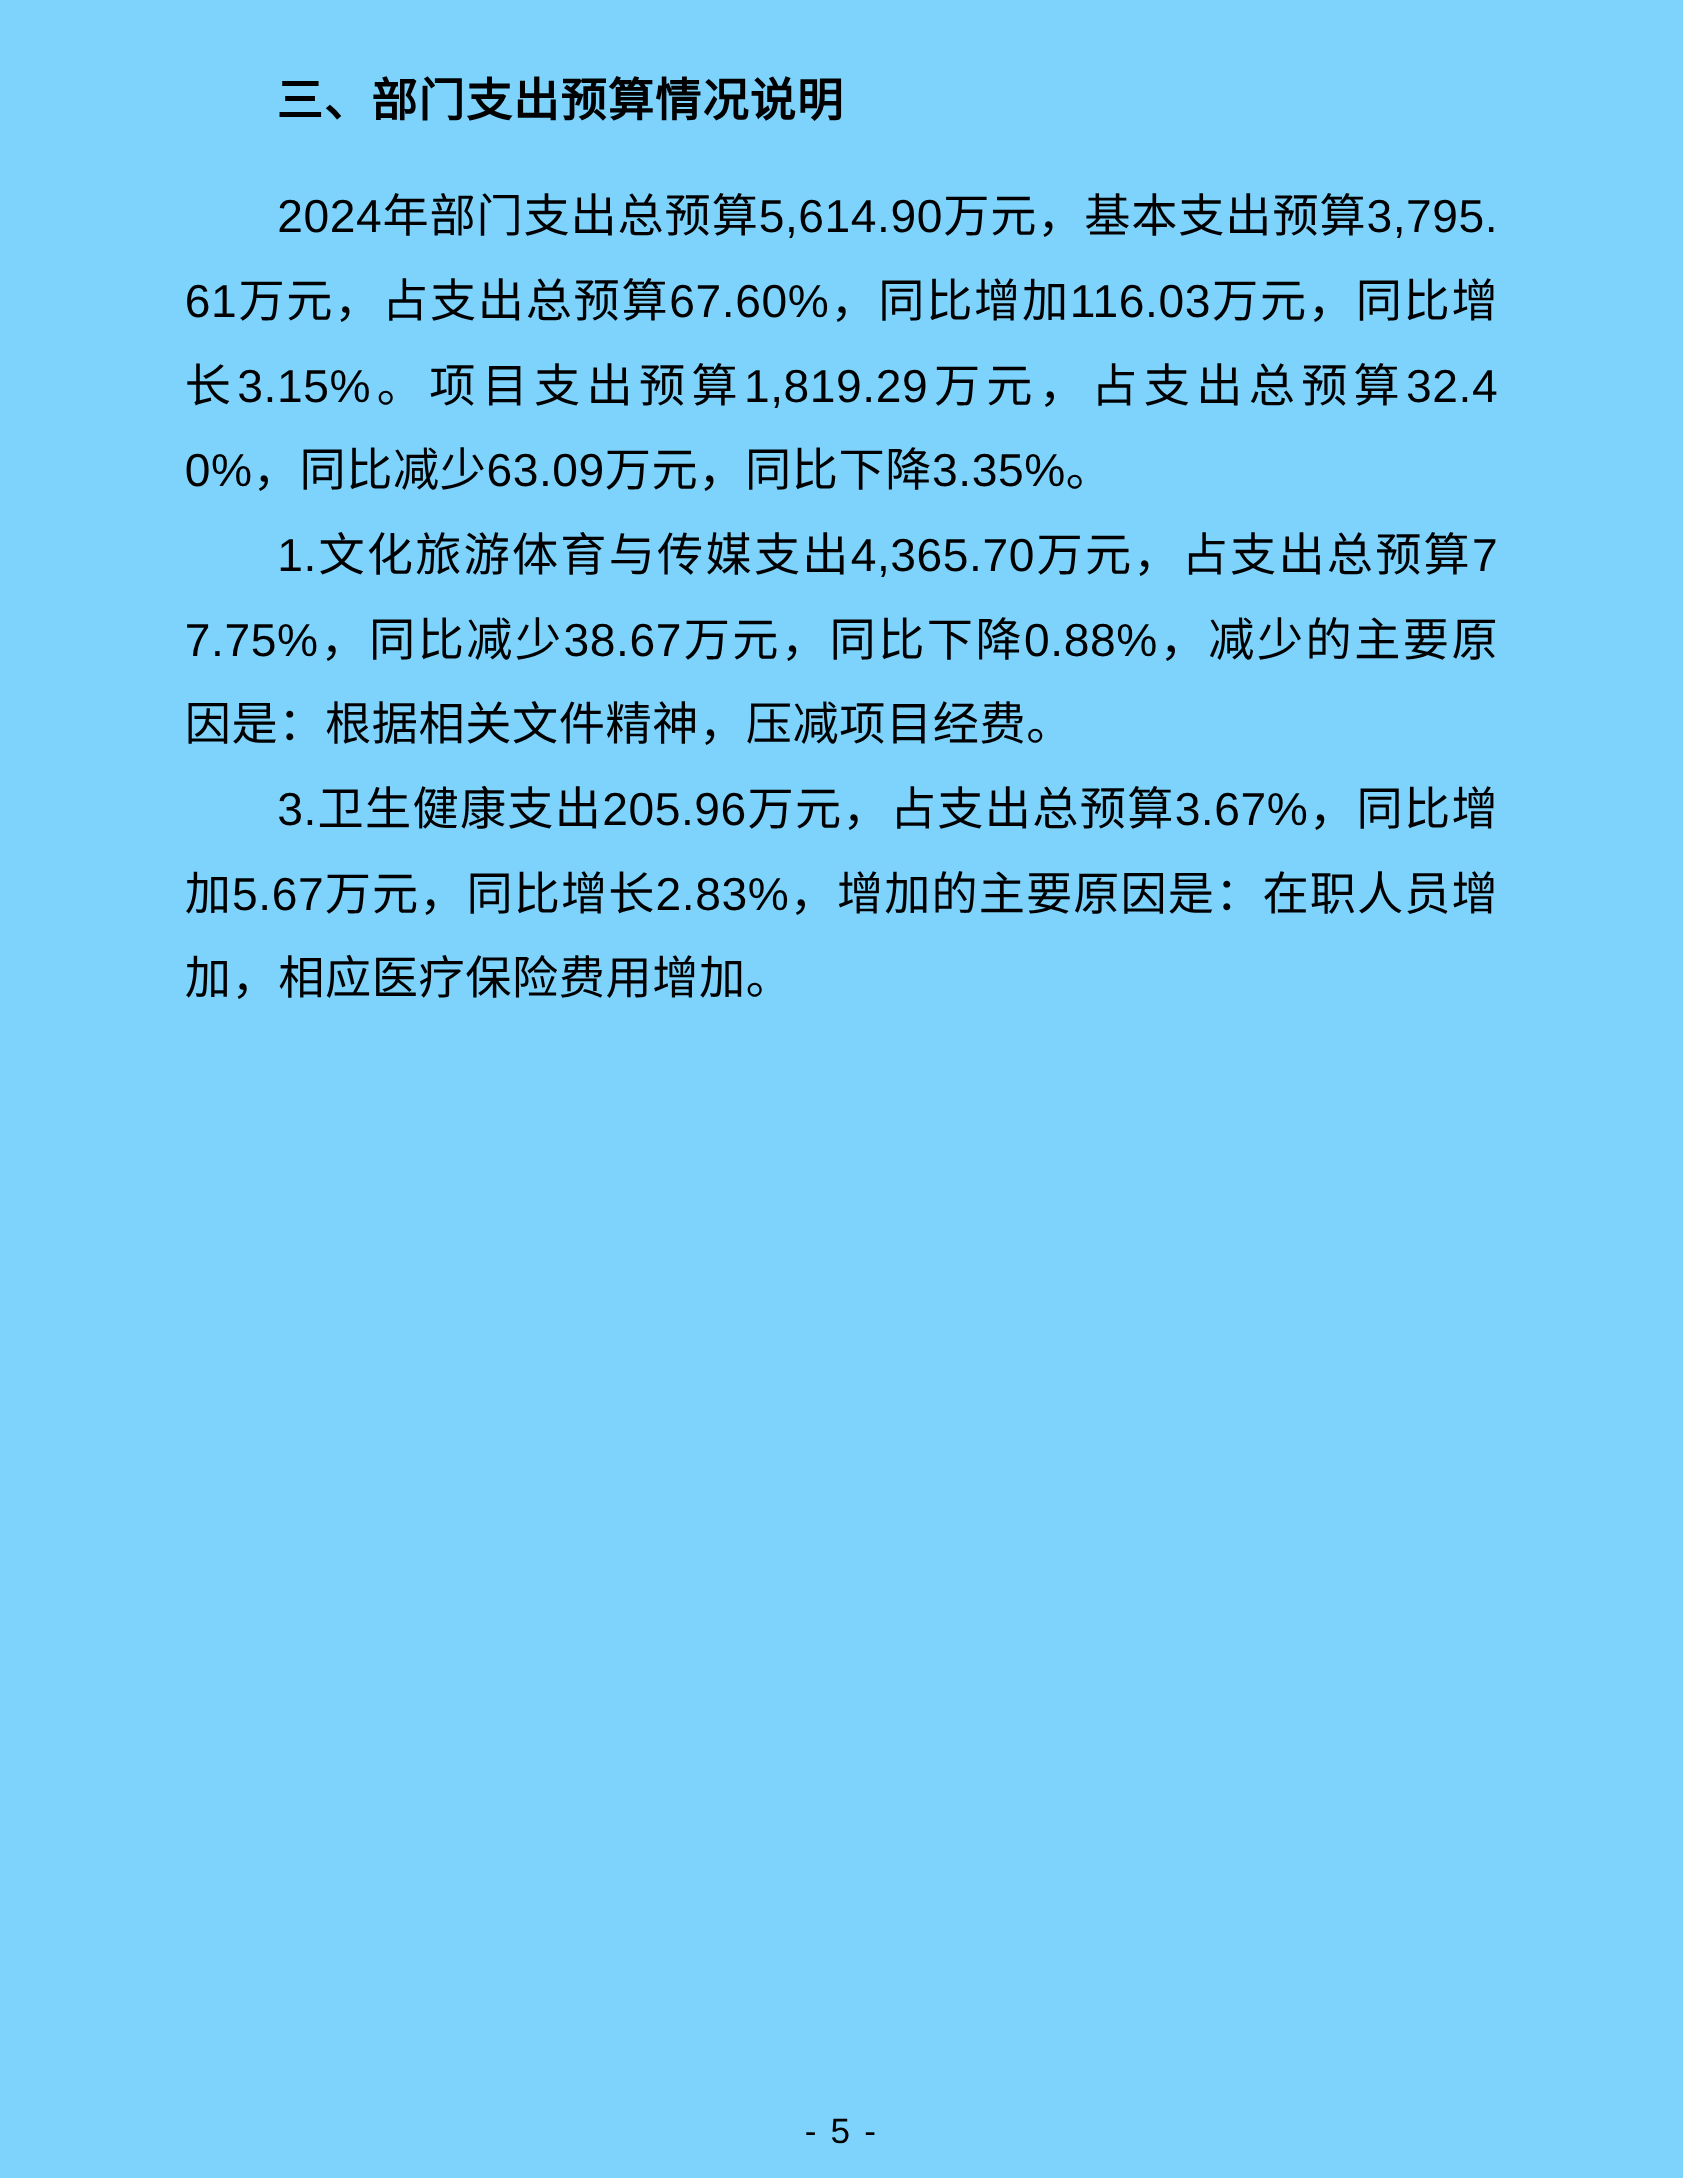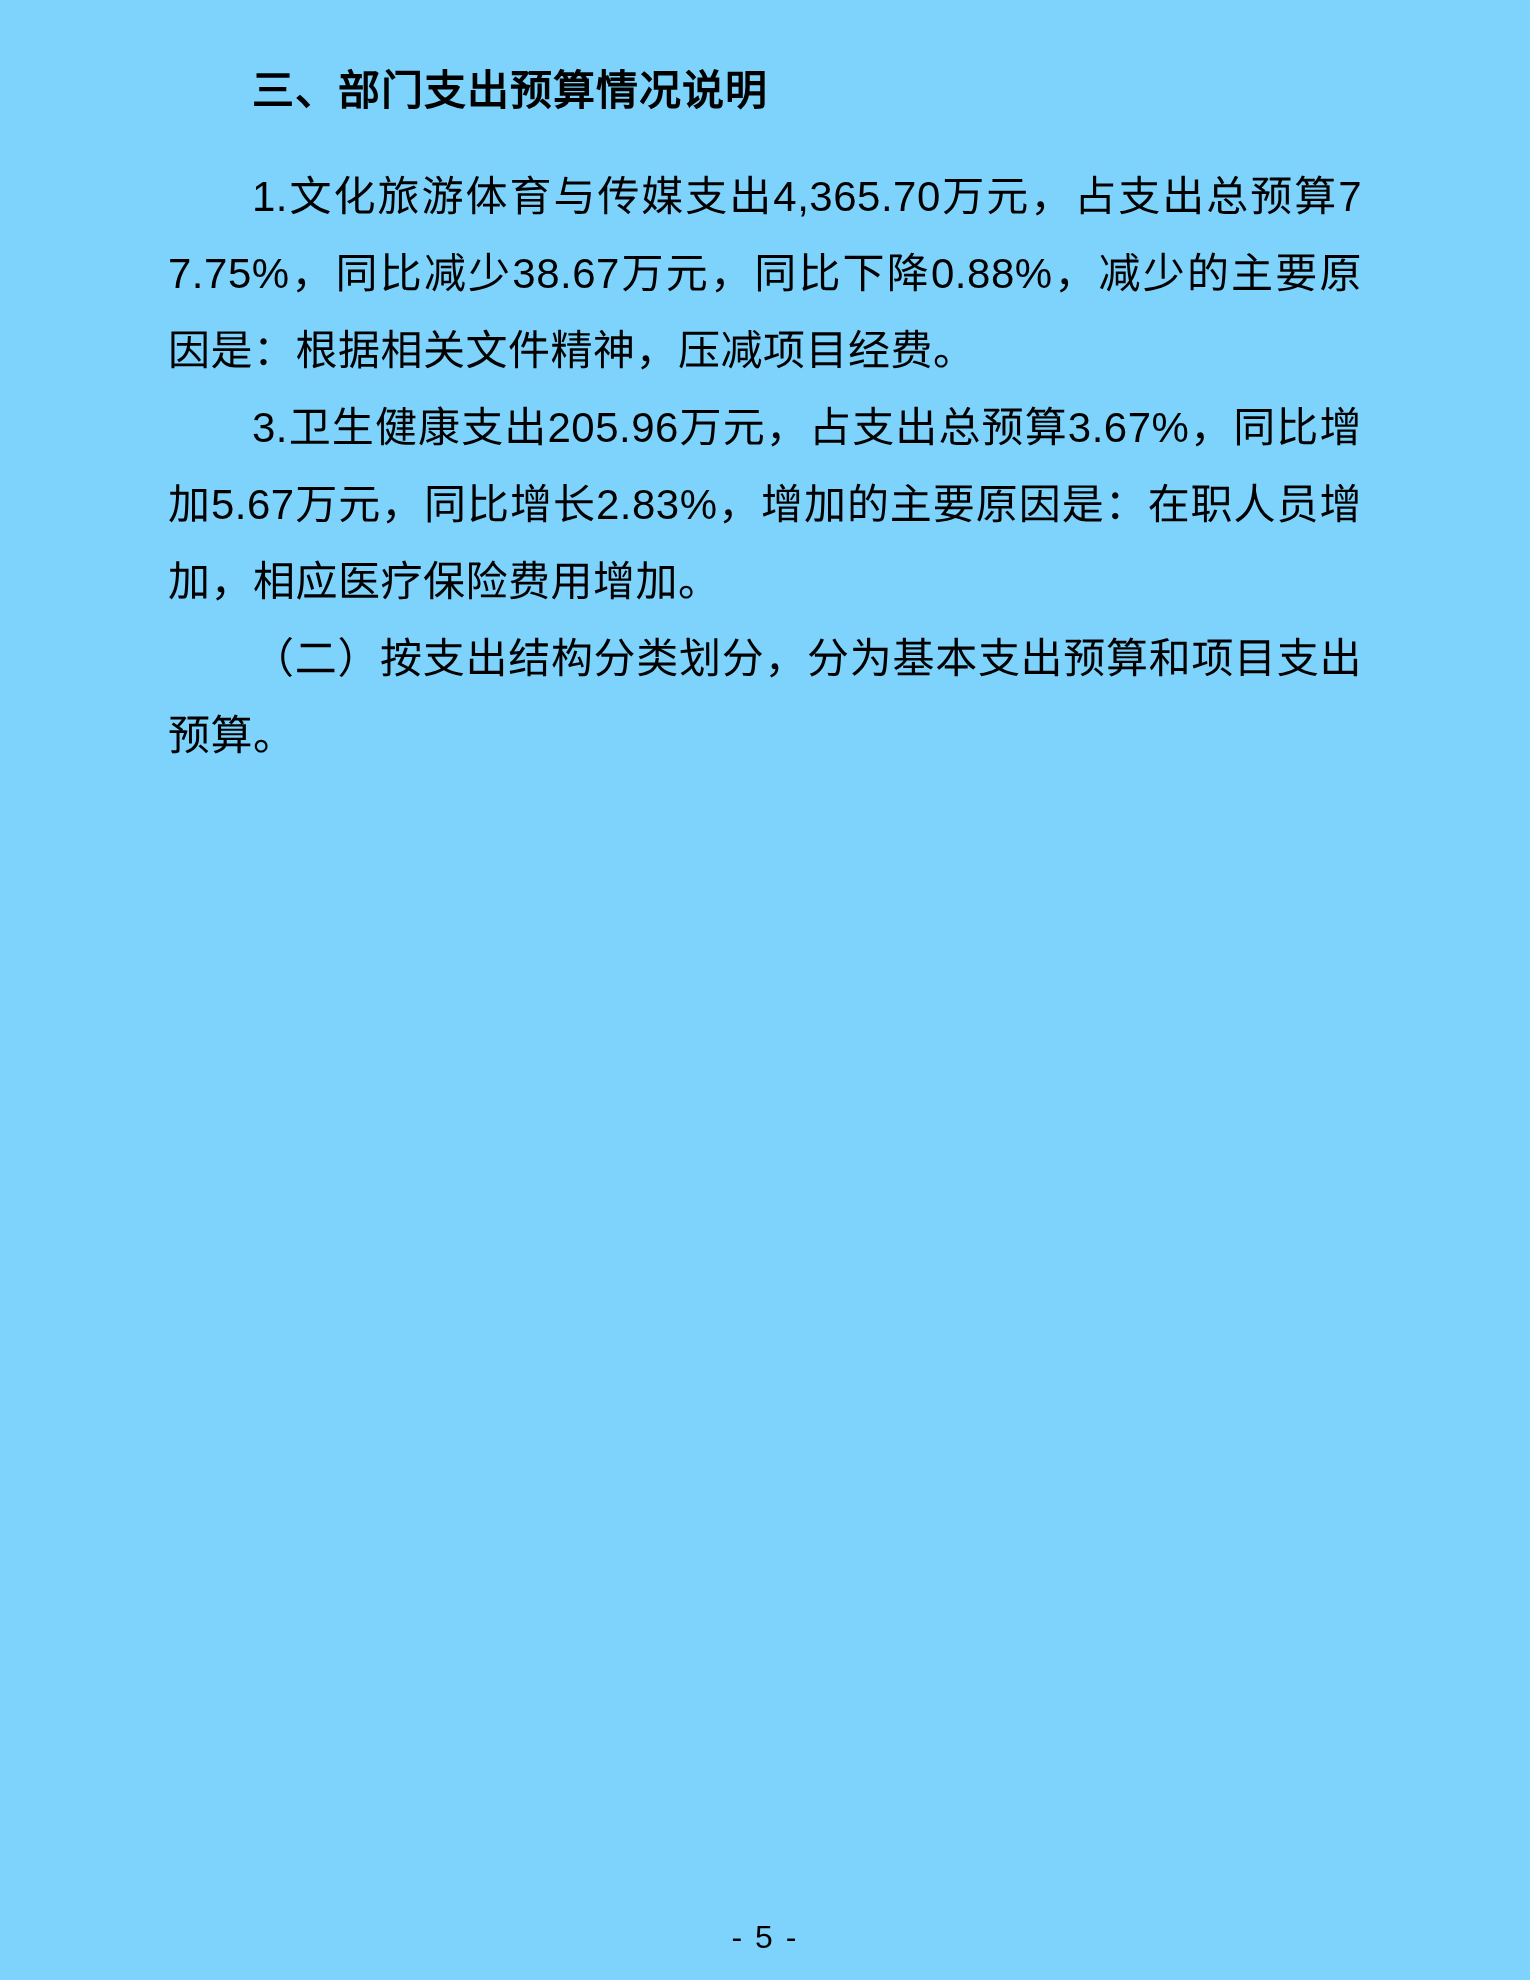--- a/index.html
+++ b/index.html
@@ -46,25 +46,25 @@
     letter-spacing: 2px;
     color: #000000;
   }
 </style>
 </head>
 <body>
 
 <div class="page">
   <h1 class="doc-title">三、部门支出预算情况说明</h1>
 
+  <p class="doc-para">2024年部门支出总预算5,614.90万元，基本支出预算3,795.61万元，占支出总预算67.60%，同比增加116.03万元，同比增长3.15%。项目支出预算1,819.29万元，占支出总预算32.40%，同比减少63.09万元，同比下降3.35%。</p>
 
 
   <p class="doc-para">1.文化旅游体育与传媒支出4,365.70万元，占支出总预算77.75%，同比减少38.67万元，同比下降0.88%，减少的主要原因是：根据相关文件精神，压减项目经费。</p>
 
 
   <p class="doc-para">3.卫生健康支出205.96万元，占支出总预算3.67%，同比增加5.67万元，同比增长2.83%，增加的主要原因是：在职人员增加，相应医疗保险费用增加。</p>
 
 
-  <p class="doc-para">（二）按支出结构分类划分，分为基本支出预算和项目支出预算。</p>
 
 
   <div class="page-footer">- 5 -</div>
 </div>
 
 </body></html>

